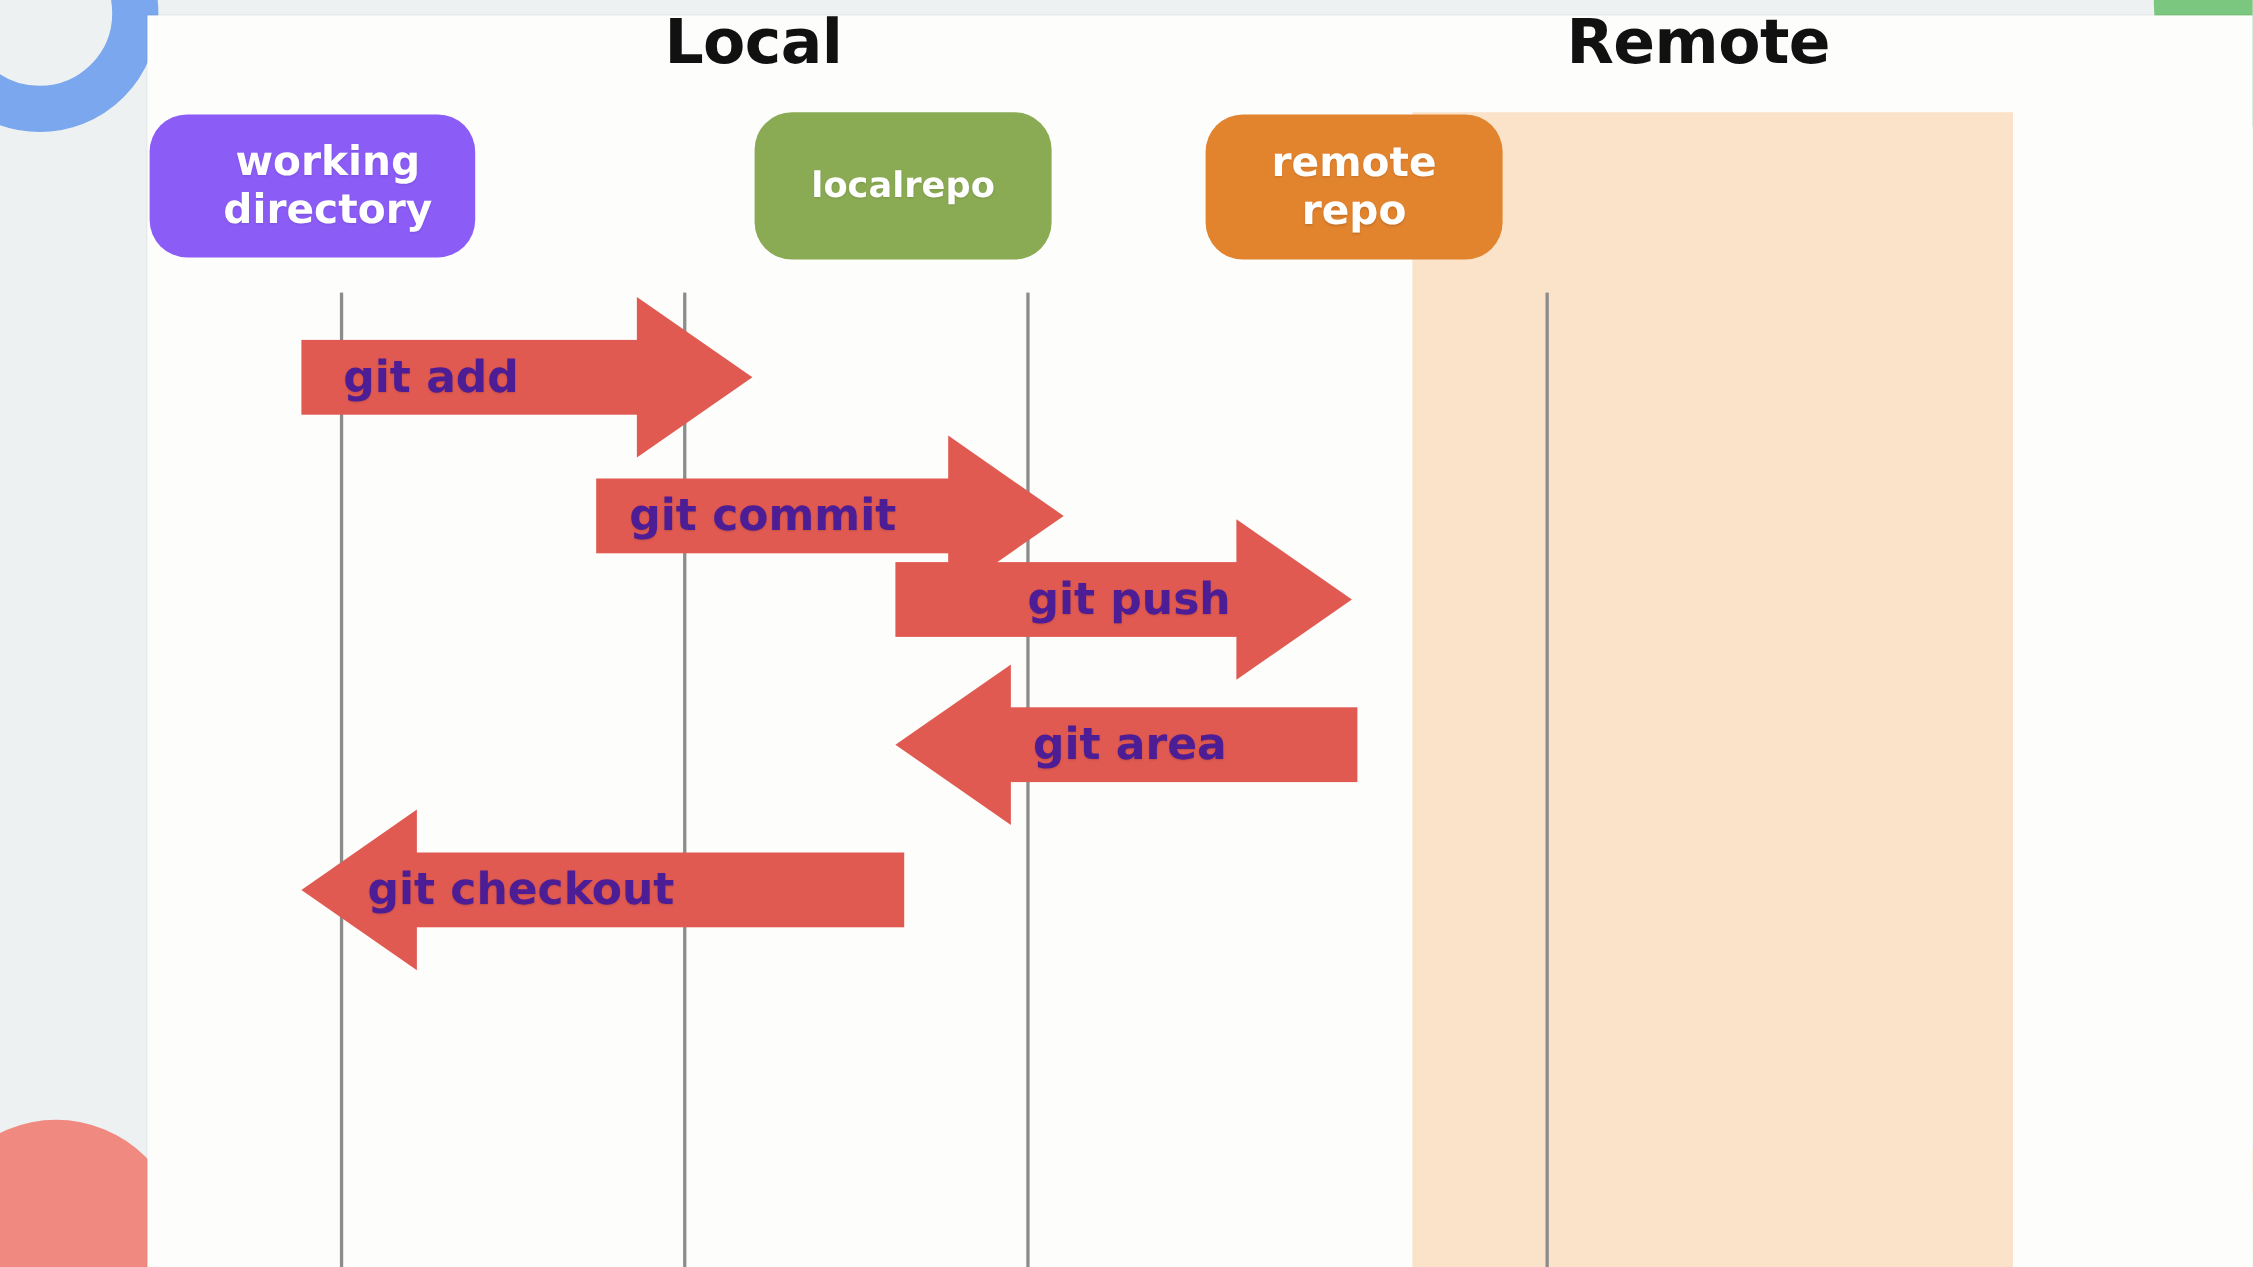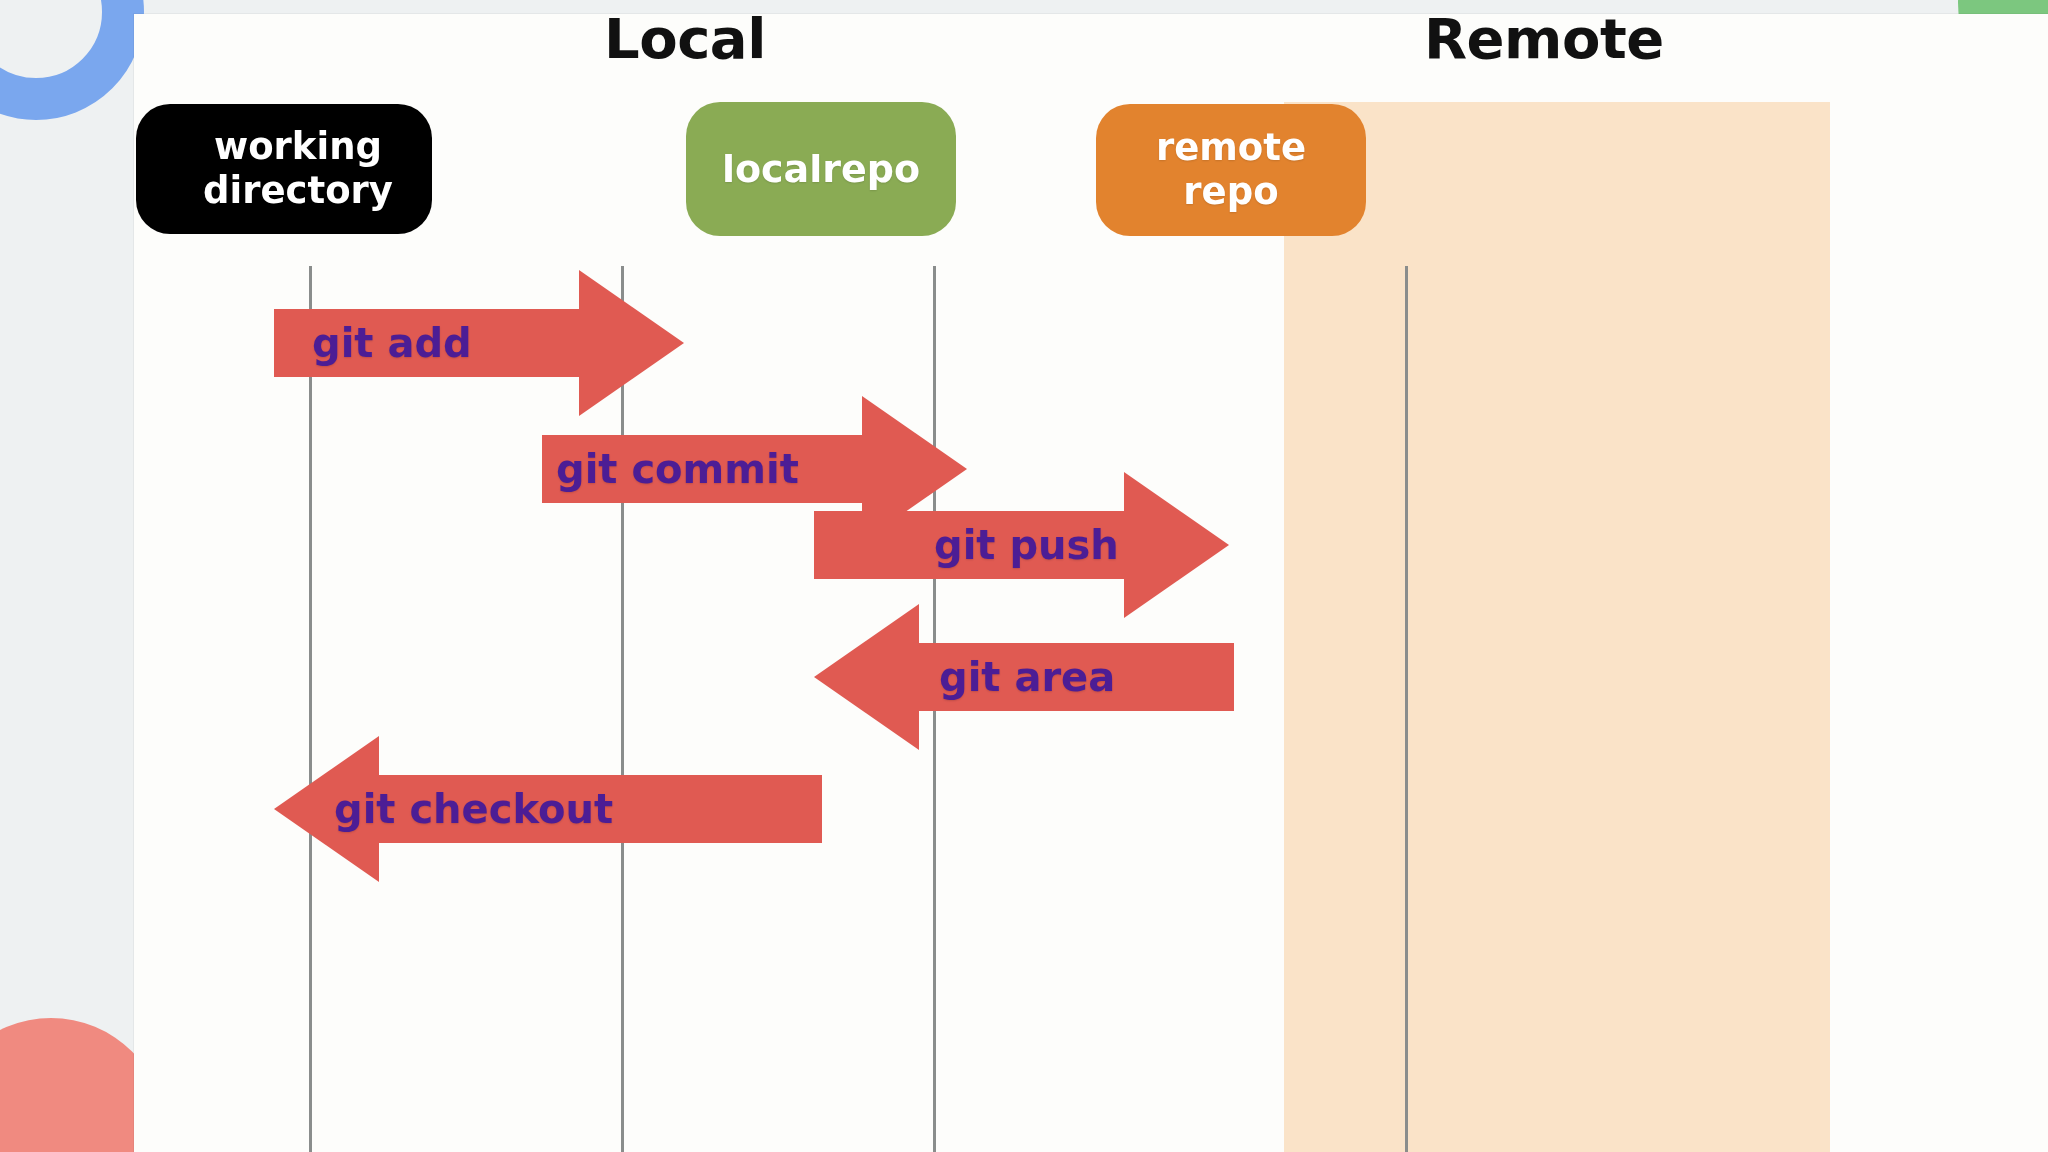--- a/index.html
+++ b/index.html
@@ -115,33 +115,33 @@
     line-height: 1.18;
     border-radius: 34px;
     box-sizing: border-box;
     padding: 6px 10px;
     white-space: pre-line;
     text-shadow: 0 1px 2px rgba(0,0,0,0.12);
   }
   .node-wd {
     left: 2px;  top: 90px;
     width: 296px; height: 130px;
-    background: #000000;
+    background: #8b5cf6;
     padding-left: 38px;
   }
   .node-sa {
     left: 280px; top: 88px;
     width: 272px; height: 134px;
     background: #2e86ab;
   }
   .node-lr {
     left: 552px; top: 88px;
     width: 270px; height: 134px;
     background: #8aab54;
-    font-size: 38px;
+    font-size: 32px;
   }
   .node-rr {
     left: 962px; top: 90px;
     width: 270px; height: 132px;
     background: #e2832e;
   }
 
   
   .arrow {
     position: absolute;
@@ -187,21 +187,21 @@
 
   
   .arrow-add      { left: 140px;  top: 256px;  width: 410px; height: 146px; }
   .arrow-add .shaft { left: 0; width: 310px; height: 68px; }
   .arrow-add .head  { left: 305px; }
   .arrow-add .label { margin-left: 38px; }
 
   .arrow-commit      { left: 408px; top: 382px; width: 425px; height: 146px; }
   .arrow-commit .shaft { left: 0; width: 325px; height: 68px; }
   .arrow-commit .head  { left: 320px; }
-  .arrow-commit .label { margin-left: 14px; }
+  .arrow-commit .label { margin-left: 30px; }
 
   .arrow-push      { left: 680px; top: 458px; width: 420px; height: 146px; }
   .arrow-push .shaft { left: 0; width: 315px; height: 68px; }
   .arrow-push .head  { left: 310px; }
   .arrow-push .label { margin-left: 120px; }
 
   .arrow-pull      { left: 680px; top: 590px; width: 420px; height: 146px; }
   .arrow-pull .shaft { right: 0; width: 325px; height: 68px; }
   .arrow-pull .label { margin-left: 125px; }
 

